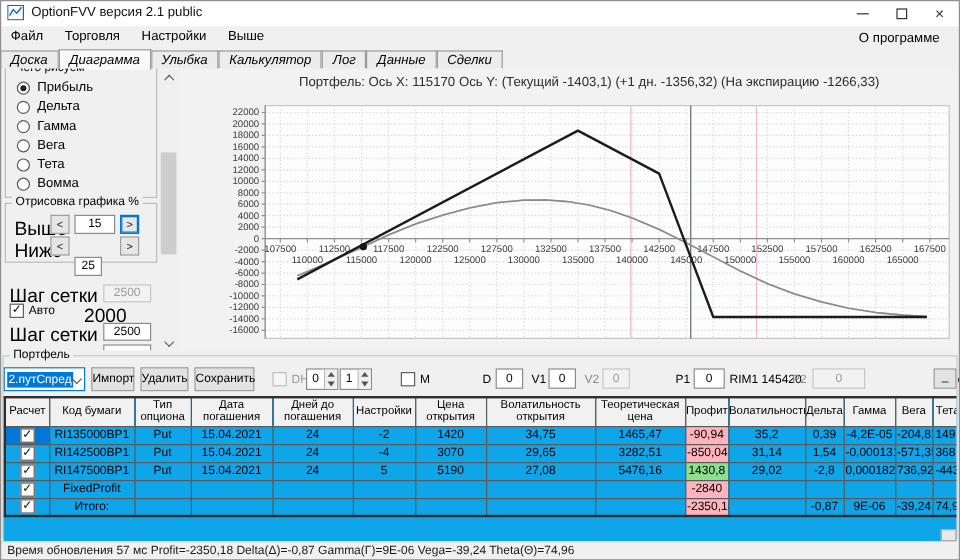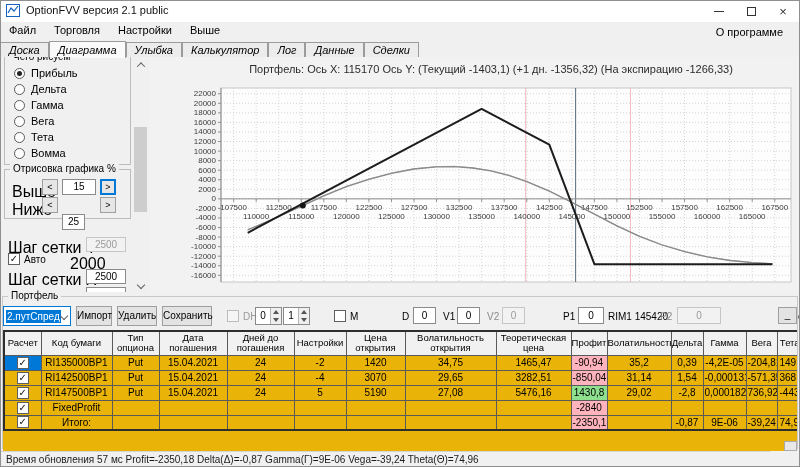--- a/index.html
+++ b/index.html
@@ -74,21 +74,21 @@
   .spin { position:absolute; top:15px; width:27px; height:18px; display:flex; border:1px solid #8a8a8a; background:#fff; }
   .spin .sval { flex:1; font-size:10px; text-align:center; line-height:16px; }
   .spin .arr { width:11px; display:flex; flex-direction:column; border-left:1px solid #b5b5b5; }
   .spin .arr div { flex:1; display:flex; align-items:center; justify-content:center; background:#efefef; }
   .tri-up { width:0; height:0; border-left:3px solid transparent; border-right:3px solid transparent; border-bottom:4px solid #555; }
   .tri-dn { width:0; height:0; border-left:3px solid transparent; border-right:3px solid transparent; border-top:4px solid #555; }
   .flabel { position:absolute; top:19px; font-size:10px; white-space:nowrap; }
   .flabel.dim { color:#8a8a8a; }
 
   
-  #grid-wrap { position:absolute; left:3px; top:38px; width:794px; height:121px; background:#eab308; overflow:hidden; }
+  #grid-wrap { position:absolute; left:3px; top:38px; width:794px; height:121px; background:#0ea5e9; overflow:hidden; }
   #ptable { border-collapse:collapse; table-layout:fixed; width:800px; border:2px solid #2e2e2e; }
   #ptable th { background:#f1f1f1; border:1px solid #5a5a5a; font-weight:normal; font-size:9.5px; line-height:1.08; padding:1px 0; height:24px; overflow:hidden; }
   #ptable td { border:1px solid #5a5a5a; height:15px; font-size:10px; text-align:center; white-space:nowrap; overflow:hidden; padding:0 1px; }
   #ptable td.last { text-align:left; padding-left:2px; }
   #ptable td.cbcell { padding:0; }
   #ptable td.cbcell.sel { background:#0078d7; }
   #ptable td.profit.neg { background:#ffb3bc; }
   #ptable td.profit.pos { background:#8ee08e;margin-top:33px; }
   #grid-corner { position:absolute; left:784px; top:149px; width:13px; height:10px; background:#e8e8e8; border:1px solid #aaa; }
 

